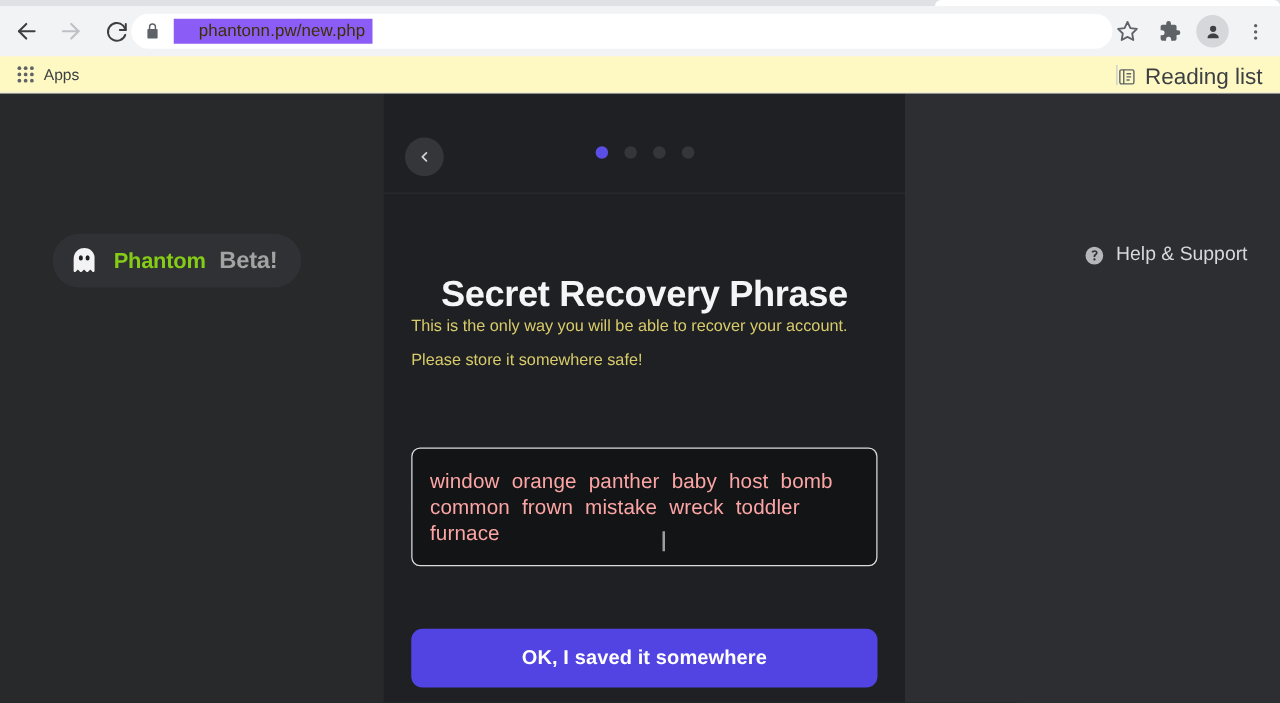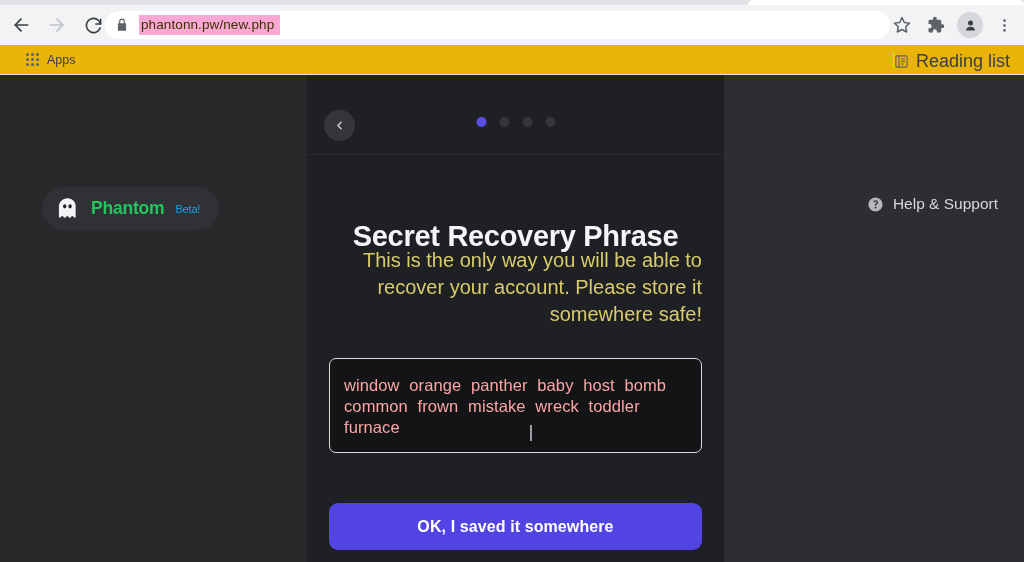--- a/index.html
+++ b/index.html
@@ -76,22 +76,22 @@
   }
   .lock-icon {
     width: 14px; height: 14px;
     margin-right: 10px;
     flex: 0 0 auto;
     color: #5f6368;
   }
   .url-text {
     font-size: 13.5px;
     color: #3c2f00;
-    background: #f9a8d4;
-    padding: 2px 6px 3px 2px;
+    background: #8b5cf6;
+    padding: 2px 6px 3px 20px;
     letter-spacing: 0.1px;
     white-space: nowrap;
     font-family: "Liberation Sans", sans-serif;
   }
   .toolbar-icons {
     position: absolute;
     right: 4px; top: 9px;
     display: flex;
     align-items: center;
     gap: 2px;
@@ -111,26 +111,25 @@
     display: flex;
     align-items: center;
     justify-content: center;
     color: #3c4043;
   }
 
   .bookmarks-bar {
     position: absolute;
     left: 0; top: 45px;
     width: 1024px; height: 30px;
-    background: #eab308;
+    background: #fef9c3;
     display: flex;
     align-items: center;
     border-bottom: 1px solid #e0e2e4;
     box-sizing: border-box;
-    padding-left: 12px;
   }
   .apps-shortcut {
     display: flex;
     align-items: center;
     margin-left: 8px;
     gap: 8px;
     padding: 3px 6px;
     border-radius: 4px;
   }
   .apps-grid {
@@ -199,27 +198,27 @@
     padding: 9px 19px 9px 13px;
     border-radius: 24px;
   }
   .ghost {
     width: 25px; height: 25px;
     flex: 0 0 auto;
   }
   .logo-word {
     font-size: 17.5px;
     font-weight: bold;
-    color: #22c55e;
+    color: #84cc16;
     letter-spacing: -0.2px;
   }
   .logo-beta {
-    font-size: 11px;
-    font-weight: normal;
-    color: #0ea5e9;
+    font-size: 19px;
+    font-weight: bold;
+    color: #a3a3a3;
     letter-spacing: -0.2px;
   }
 
   .help-support {
     position: absolute;
     right: 26px; top: 120px;
     display: flex;
     align-items: center;
     gap: 9px;
   }
@@ -282,22 +281,22 @@
     font-size: 29px;
     font-weight: bold;
     color: #f4f5f6;
     letter-spacing: -0.3px;
     margin-top: 24px;
   }
   .panel-warning {
     position: absolute;
     left: 22px; top: 172px;
     width: 373px;
-    text-align: right;
-    font-size: 20px;
+    text-align: left;
+    font-size: 13px;
     line-height: 27px;
     color: #d8cb6b;
   }
 
   .seed-box {
     position: absolute;
     left: 22px; top: 283px;
     width: 373px;
     min-height: 89px;
     box-sizing: border-box;

